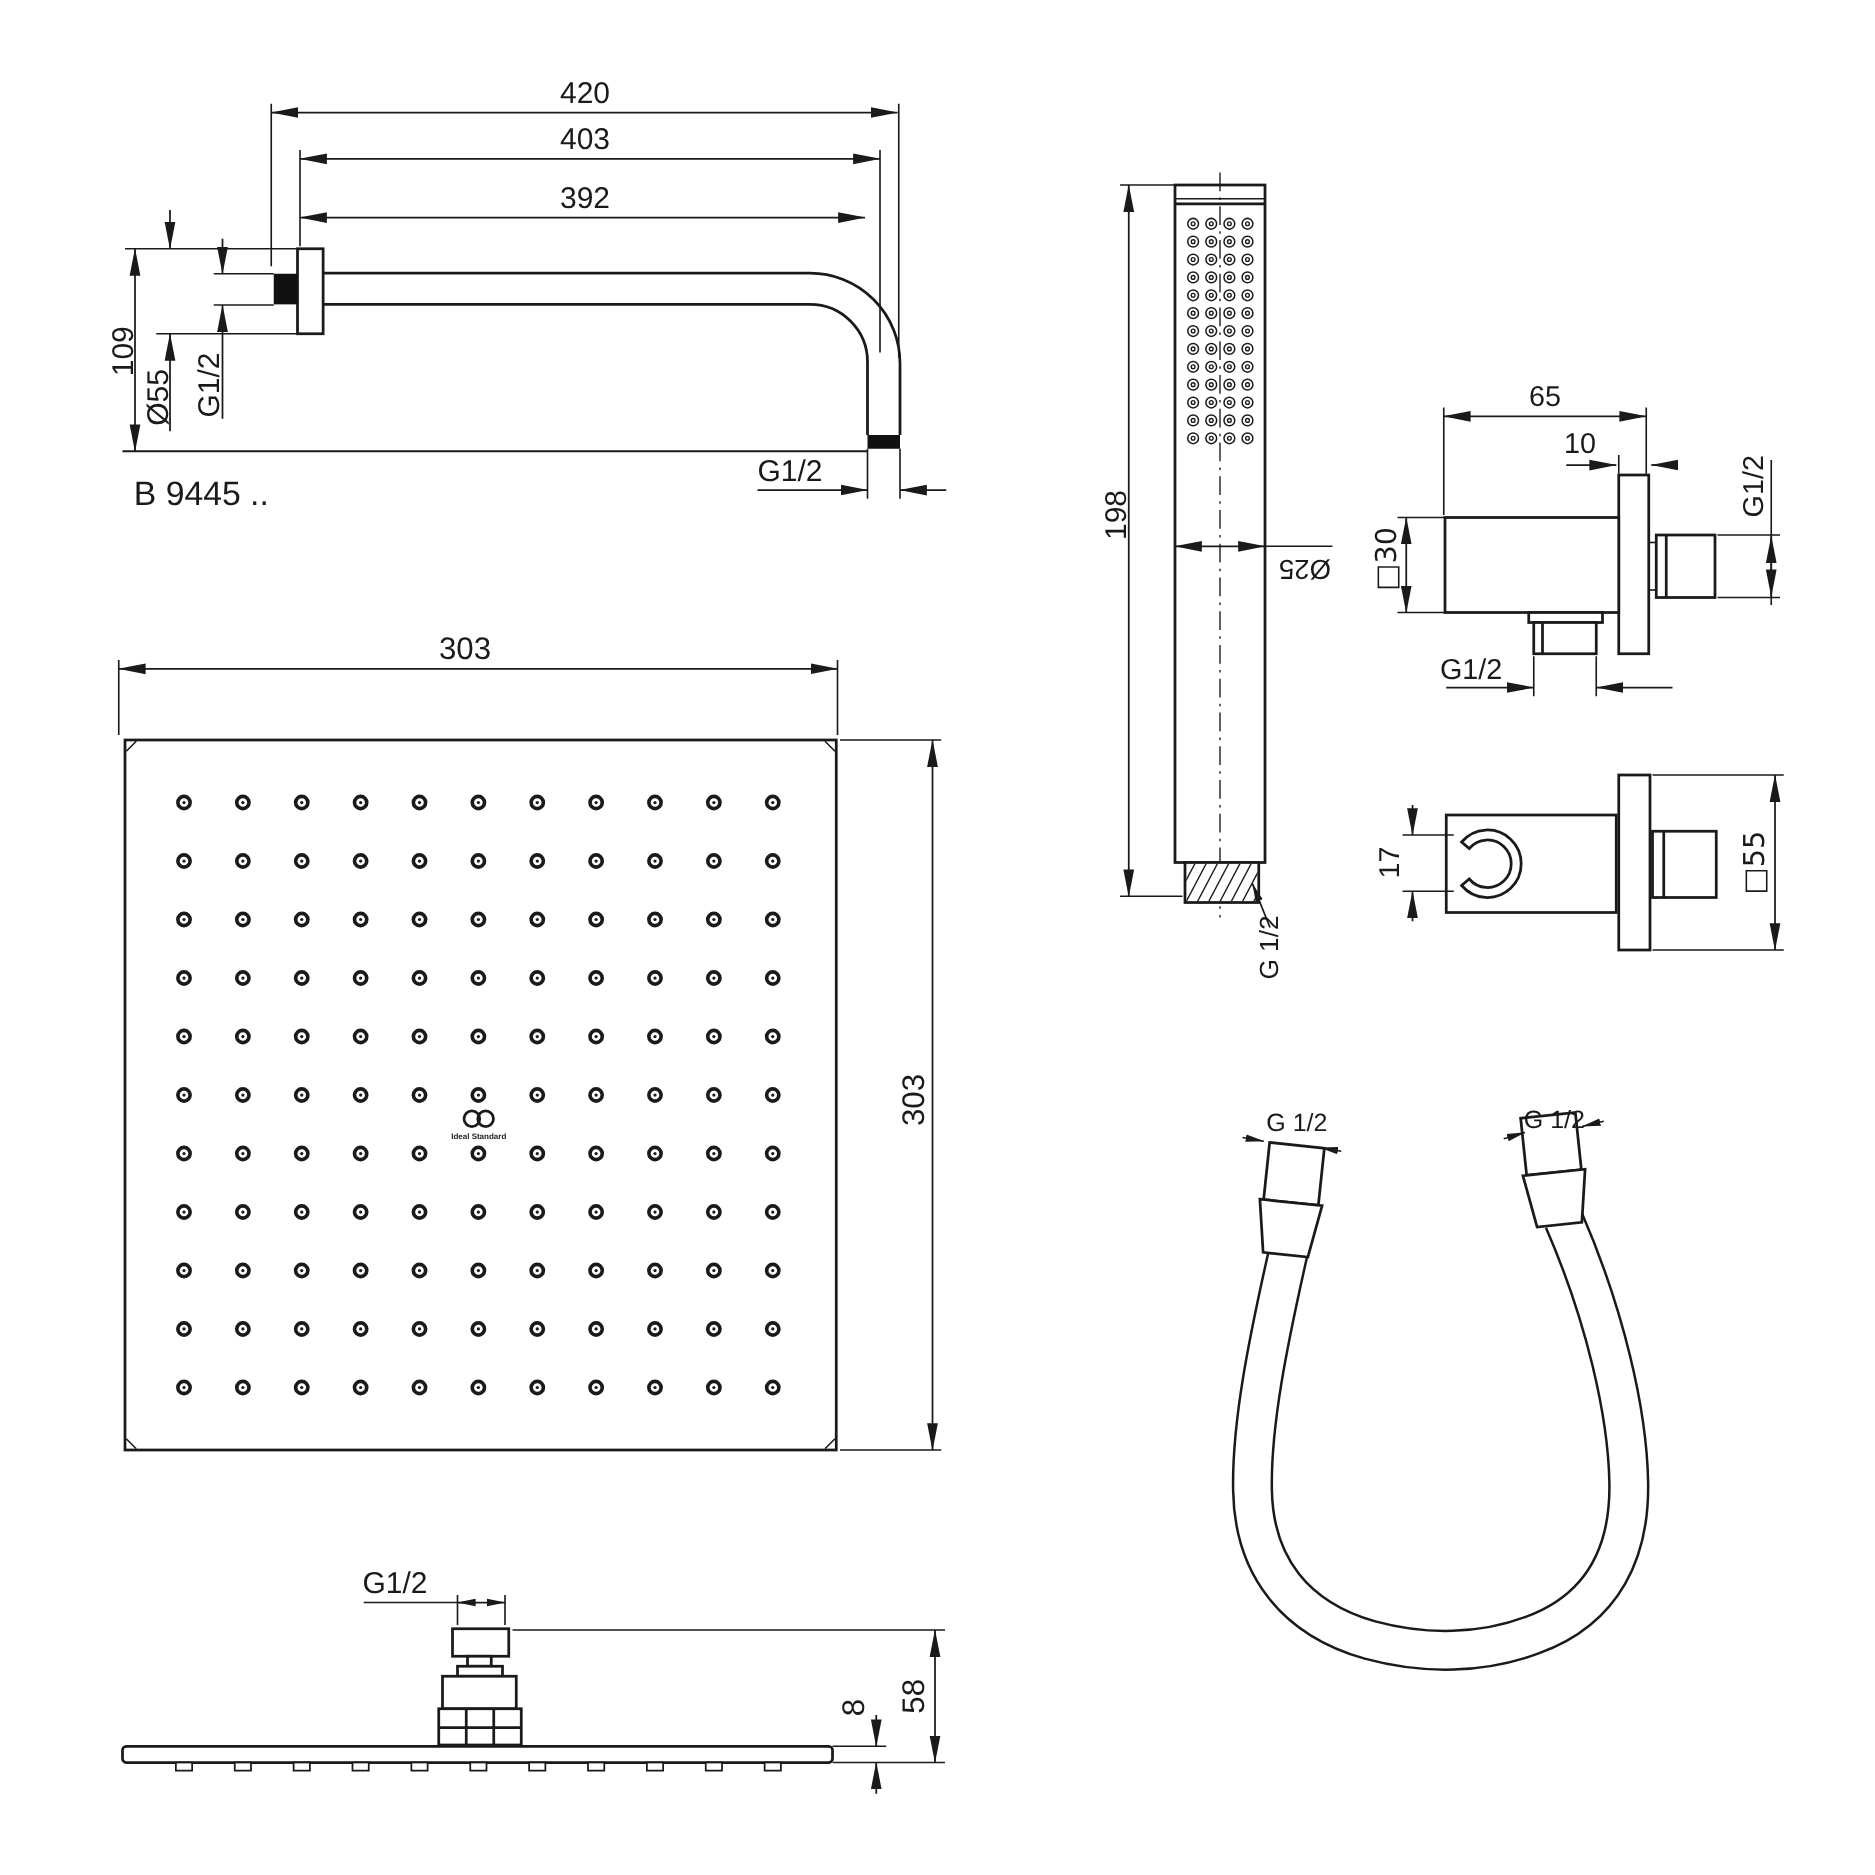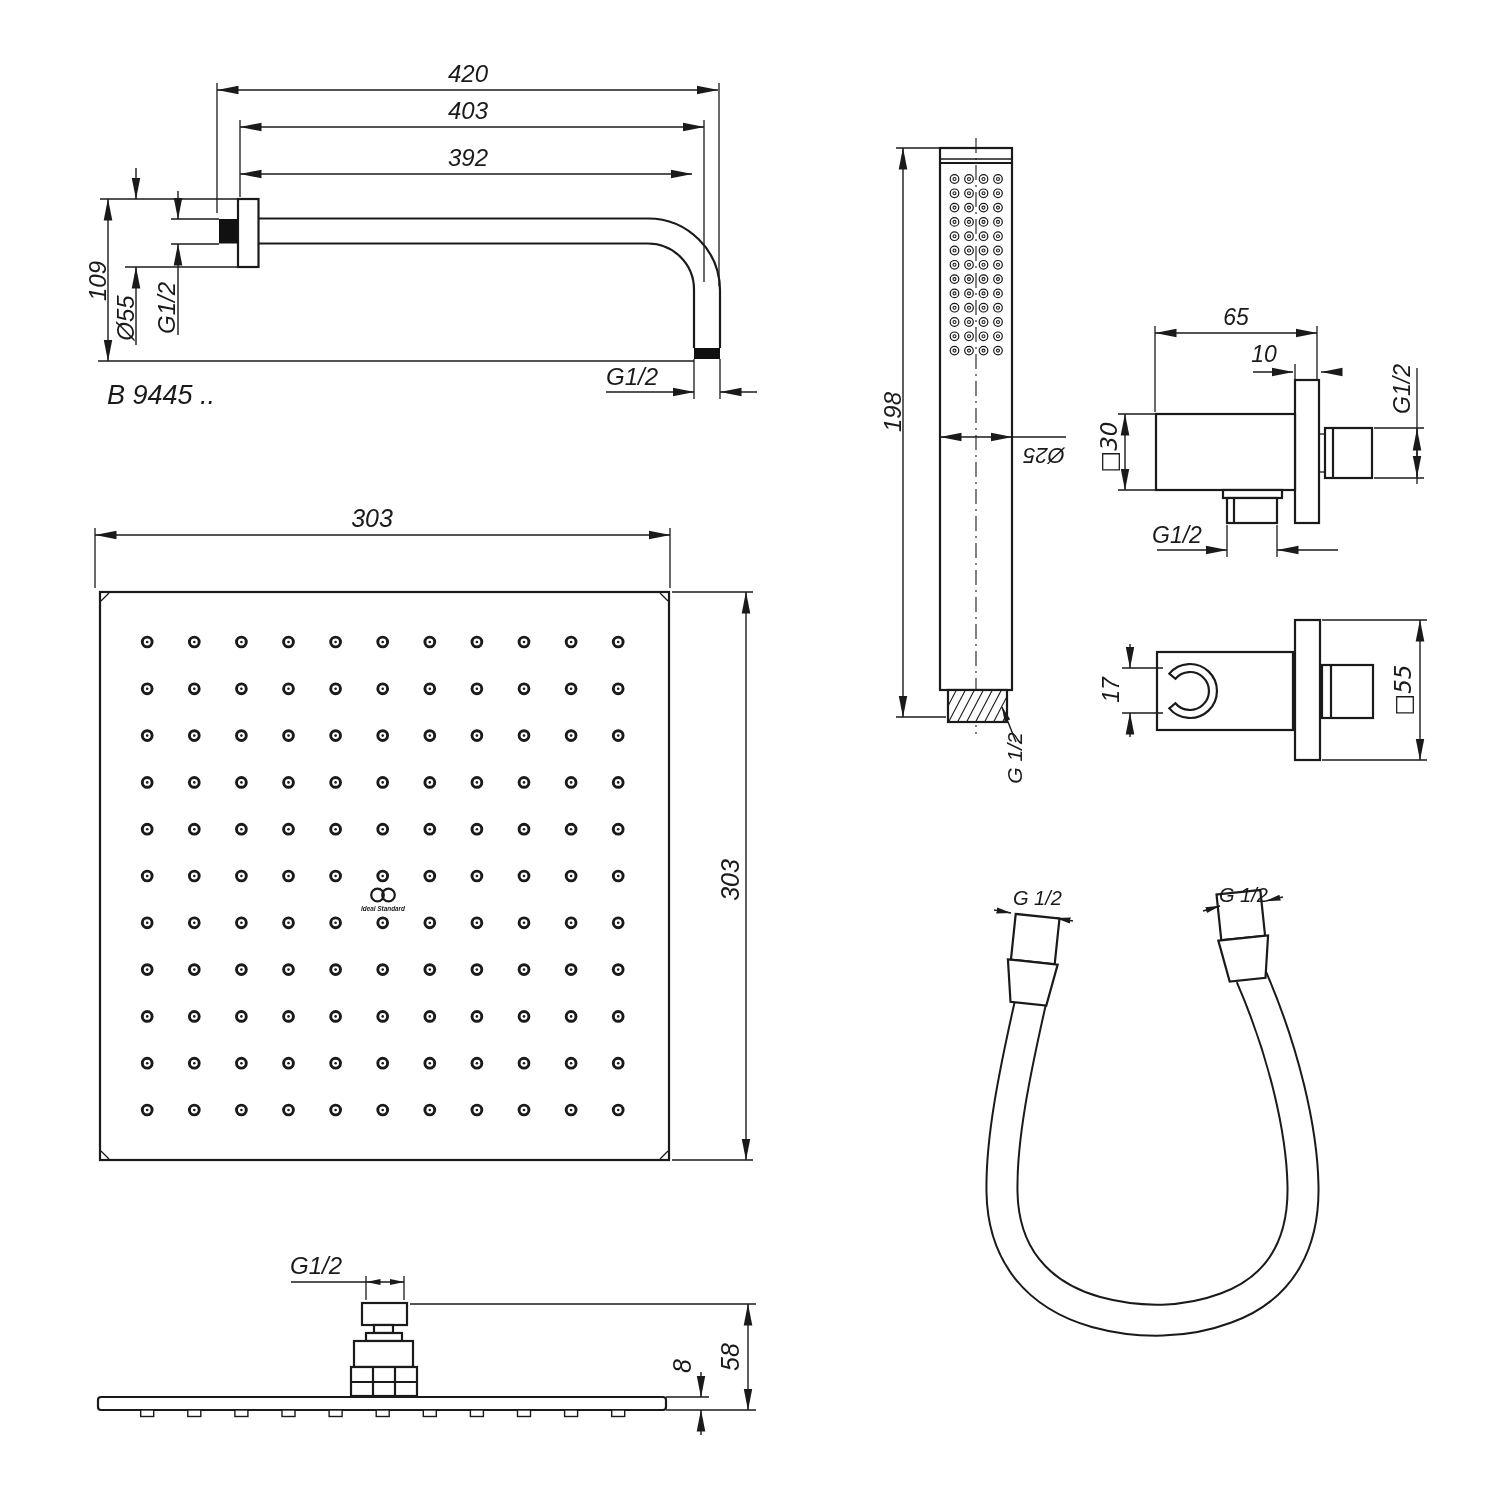--- a/index.html
+++ b/index.html
@@ -1,16 +1,16 @@
 <!DOCTYPE html>
 <html><head>
 <meta charset="utf-8">
 <style>
   html,body{margin:0;padding:0;background:#fff;}
-  #canvas{position:relative;width:1500px;height:1500px;background:#fff;overflow:hidden;font-style:italic;}
+  #canvas{position:relative;width:1500px;height:1500px;background:#fff;overflow:hidden;}
   svg{position:absolute;left:0;top:0;}
   text{font-family:"Liberation Sans", sans-serif;fill:#1a1a1a;}
   .t24{font-size:24px;}
   .t23{font-size:23px;}
   .t25{font-size:25px;}
   .t22{font-size:22px;}
   .t21{font-size:21px;}
   .t20{font-size:20px;}
   .t27{font-size:27px;}
   .tlogo{font-size:6.4px;font-weight:bold;}

